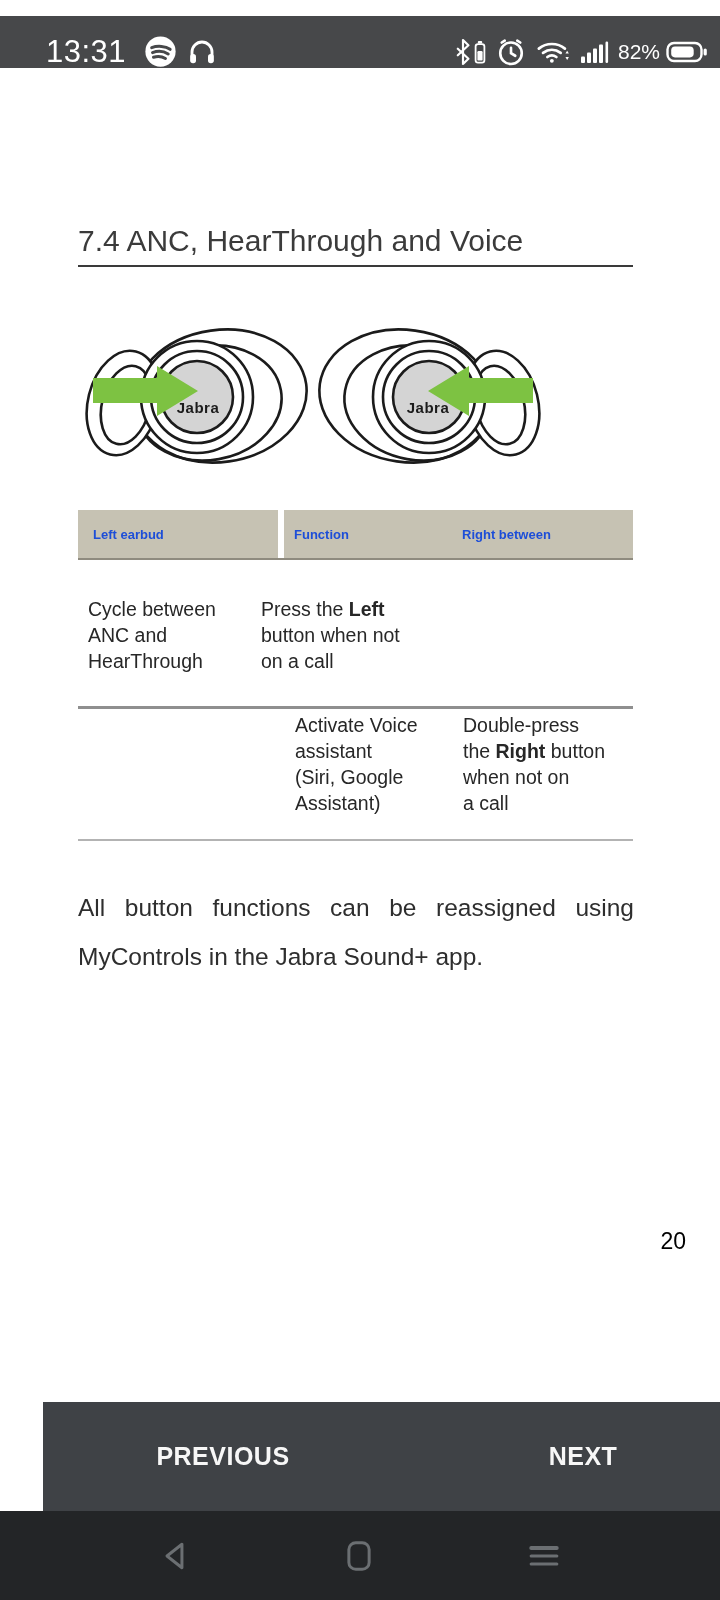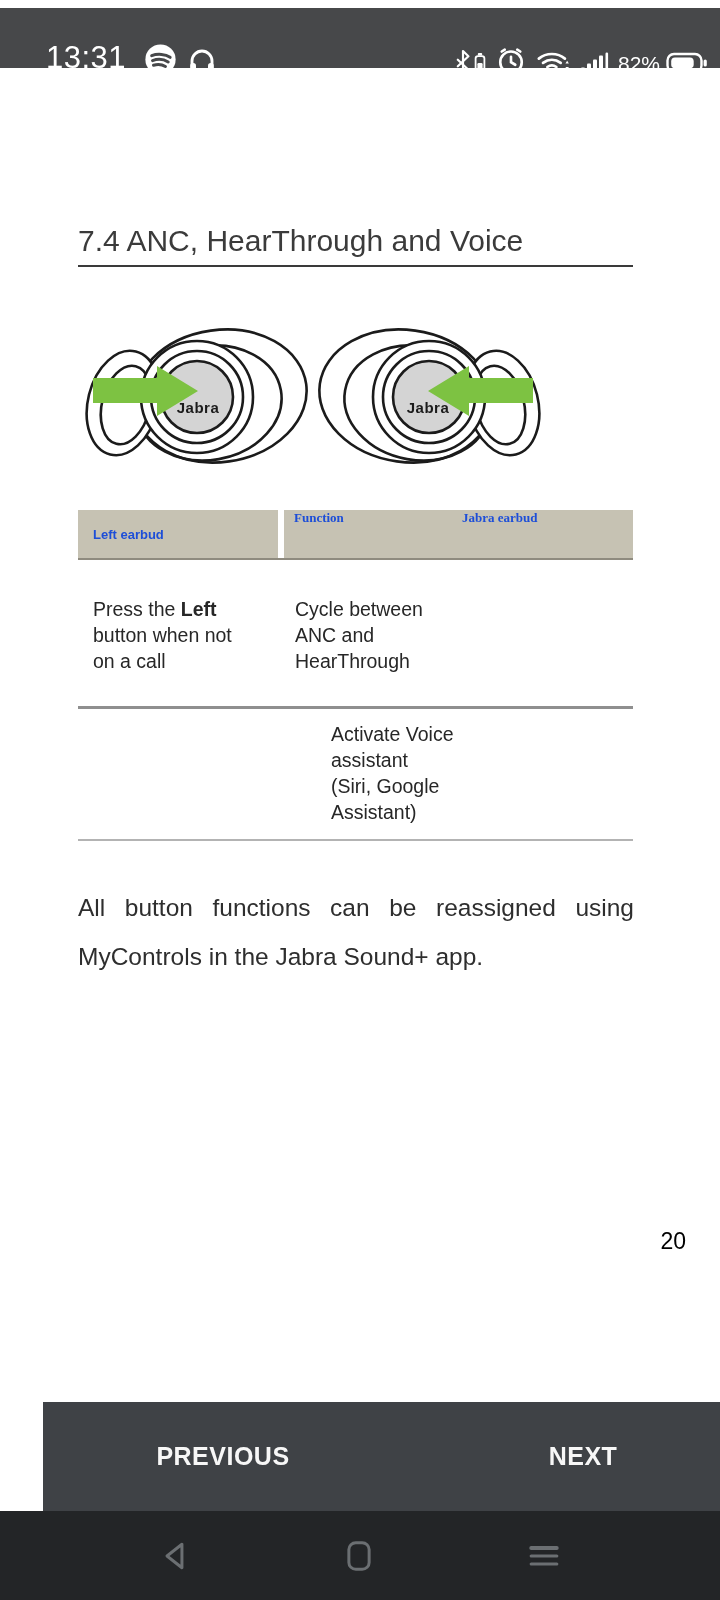--- a/index.html
+++ b/index.html
@@ -1,22 +1,22 @@
 <!DOCTYPE html>
 <html><head>
 <meta charset="utf-8">
 <style>
   * { box-sizing: border-box; margin: 0; padding: 0; }
   body { margin: 0; background: #000; font-family: "Liberation Sans", "DejaVu Sans", sans-serif; }
   .phone { position: relative; width: 720px; height: 1600px; background: #ffffff; overflow: hidden; }
 
   
   .statusbar {
-    position: absolute; top: 8px; left: 0; width: 720px; height: 68px;
-    background: #47484a; display: flex; align-items: flex-end;
+    position: absolute; top: 16px; left: 0; width: 720px; height: 68px;
+    background: #47484a; display: flex; align-items: center;
     padding: 3px 12px 0 46px; color: #fff;
   }
   .sb-time { font-size: 31px; letter-spacing: 0.5px; margin-right: 18px; }
   .sb-icon { display: flex; align-items: center; margin-right: 10px; }
   .sb-spacer { flex: 1; }
   .sb-batt-text { font-size: 21px; margin: 0 6px 0 4px; }
 
   
   .doc { position: absolute; top: 68px; left: 0; width: 720px; height: 1334px; background: #fff; }
 
@@ -32,28 +32,28 @@
     margin-top: 52px; display: flex; 
     padding-left: 85px; padding-right: 57px; height: 150px;
   }
   .brand { font: 700 15px "Liberation Sans", sans-serif; fill: #1b1b1b; letter-spacing: 0.5px; }
 
   
   .ctable { margin: 41px 87px 0 78px; width: 555px; color: #272727; }
   .thead { display: flex; height: 50px; border-bottom: 2px solid #8f8b7f; }
   .th1 { width: 200px; background: #c6c2b3; display: flex; align-items: center; padding-left: 15px; }
   .th-gap { width: 6px; background: #fff; }
-  .th-merged { flex: 1; background: #c6c2b3; display: flex; align-items: flex-start; font-family: Liberation Serif, serif; }
+  .th-merged { flex: 1; background: #c6c2b3; display: flex; align-items: center; }
   .th { font-size: 13px; font-weight: 700; color: #1d4ed8; }
   .th2 { width: 168px; padding-left: 10px; }
   .th3 { padding-left: 10px; }
 
   .trow { display: flex; }
   .trow1 { height: 146px; padding-top: 36px; }
-  .trow2 { height: 130px; padding-top: 12px; gap: 36px; }
+  .trow2 { height: 130px; padding-top: 3px; }
   .cell { font-size: 19.5px; line-height: 26px; white-space: pre-line; }
   .c1 { width: 207px; padding-left: 15px; }
   .c2 { width: 168px; padding-left: 10px; }
   .c3 { width: 180px; padding-left: 10px; }
   .cell b { font-weight: 700; }
   .row-divider { border-top: 3px solid #8f8f8f; }
   .table-bottom { border-top: 2px solid #b3b3b3; }
 
   .body-par {
     margin: 42px 87px 0 78px; width: 556px;
@@ -193,41 +193,45 @@
         <text x="115" y="94" text-anchor="middle" class="brand">Jabra</text>
       </svg>
     </div>
 
     <section class="ctable">
       <div class="thead">
         <div class="th th1">Left earbud</div>
         <div class="th-gap"></div>
         <div class="th-merged">
           <span class="th th2">Function</span>
-          <span class="th th3">Jabra earbud</span>
+          <span class="th th3">Right between</span>
         </div>
       </div>
 
       <div class="trow trow1">
+        <div class="cell c2">Cycle between
+ANC and
+HearThrough</div>
         <div class="cell c1"><span>Press the </span><b>Left</b><span>
 button when not
 on a call</span></div>
-        <div class="cell c2">Cycle between
-ANC and
-HearThrough</div>
         <div class="cell c3"></div>
       </div>
       <div class="row-divider"></div>
 
       <div class="trow trow2">
         <div class="cell c1"></div>
         <div class="cell c2">Activate Voice
 assistant
 (Siri, Google
 Assistant)</div>
+        <div class="cell c3"><span>Double-press
+the </span><b>Right</b><span> button
+when not on
+a call</span></div>
       </div>
       <div class="table-bottom"></div>
     </section>
 
     <p class="body-par">All button functions can be reassigned using MyControls in the Jabra Sound+ app.</p>
 
     <div class="page-number">20</div>
   </main>
 
   <nav class="pager">

